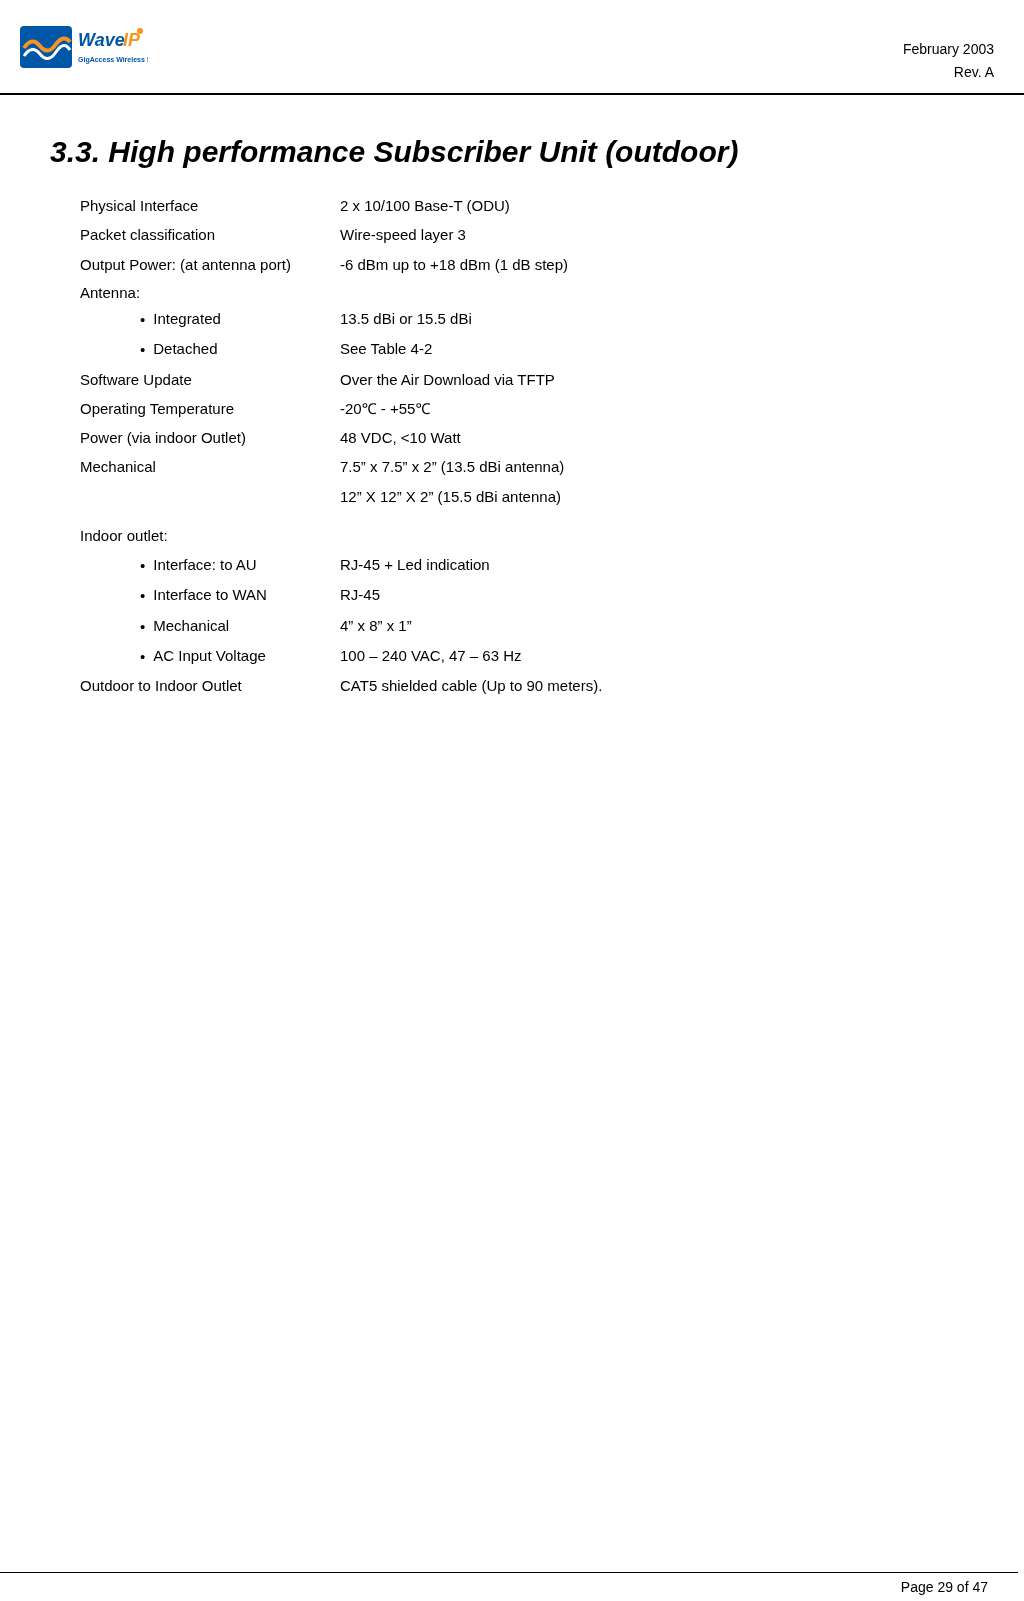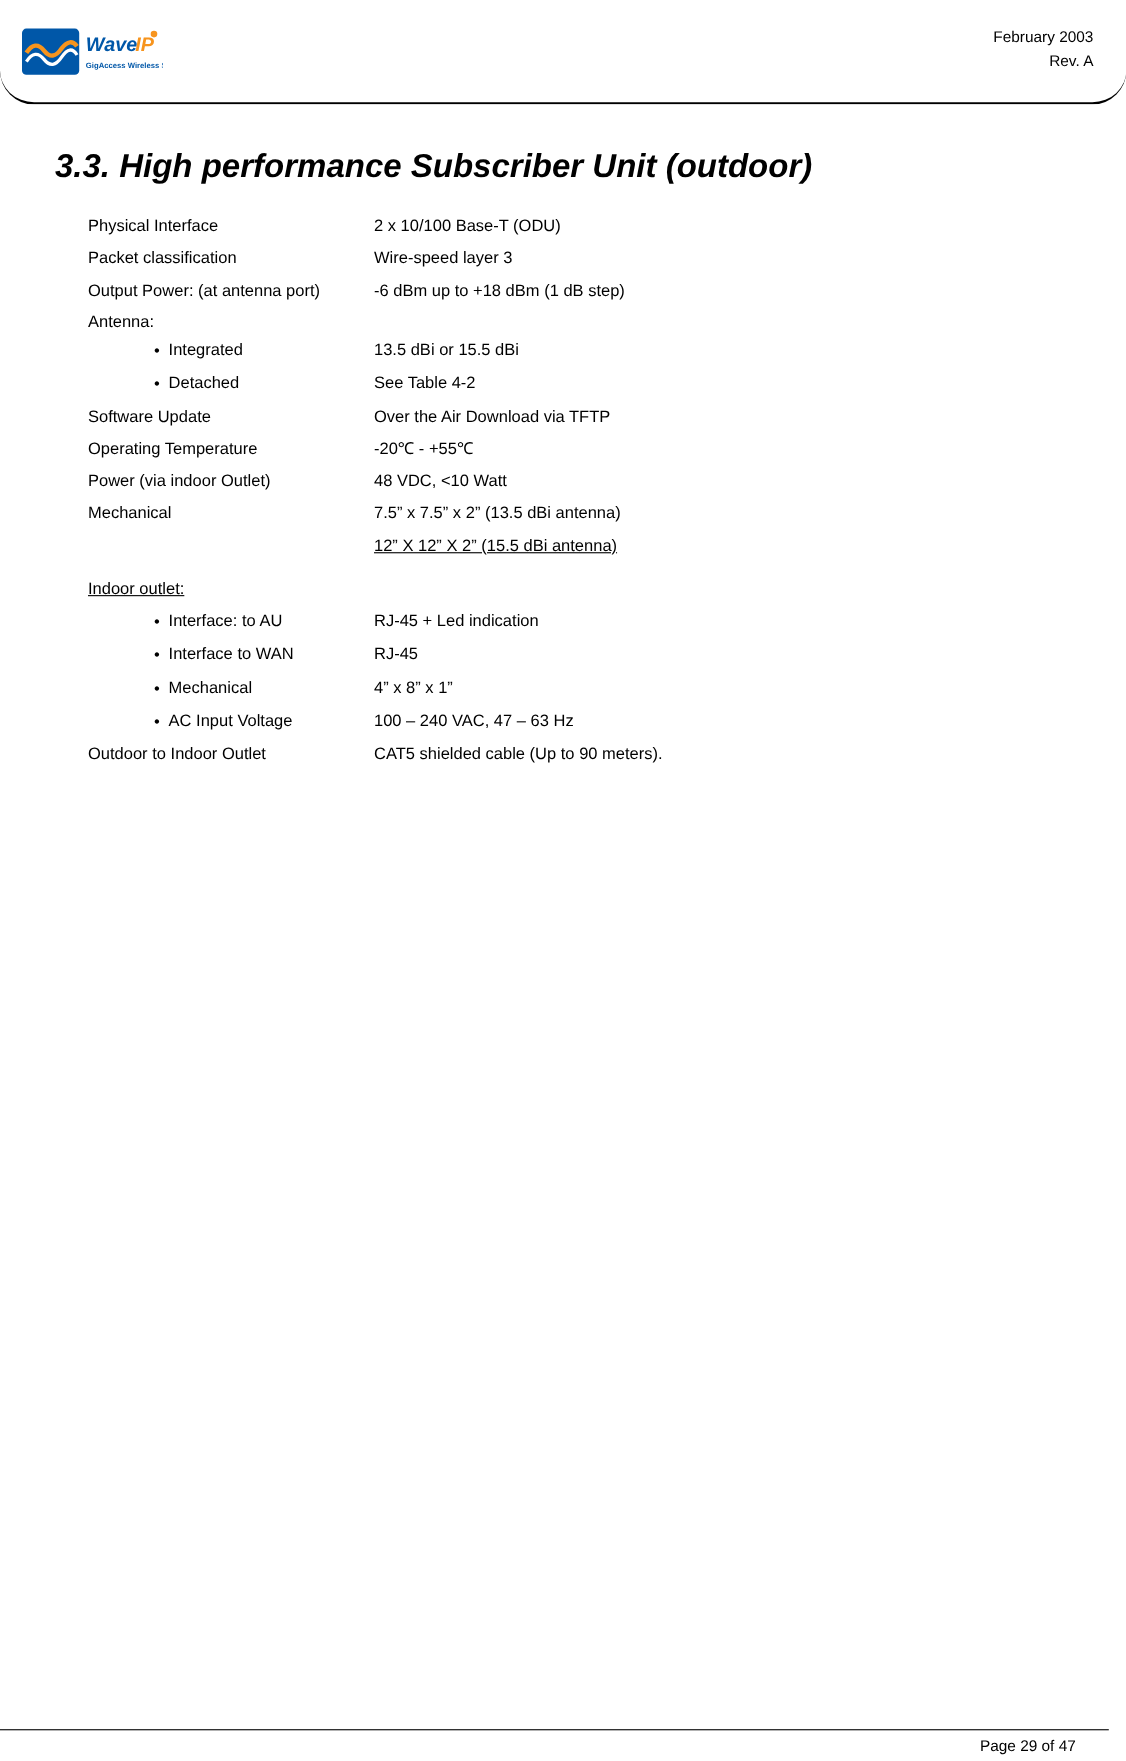--- a/index.html
+++ b/index.html
@@ -8,24 +8,23 @@
       min-height: 1601px;
       background: #ffffff;
       font-family: Arial, sans-serif;
       font-size: 15px;
       color: #000;
       position: relative;
     }
     .header {
       display: flex;
       justify-content: space-between;
-      align-items: flex-start;
+      align-items: flex-end;
       padding: 18px 30px 10px 18px;
       border-bottom: 2px solid #000;
-      border-radius: 31px;
     }
     .logo-area {
       display: flex;
       flex-direction: column;
       align-items: flex-start;
     }
     .logo-svg-area {
       width: 130px;
       height: 65px;
     }
@@ -72,36 +71,34 @@
       gap: 8px;
     }
     .bullet {
       margin-top: 1px;
       flex-shrink: 0;
     }
     .indoor-label {
       padding-left: 30px;
       padding-top: 10px;
       padding-bottom: 2px;
-      text-decoration: underline;
     }
     .footer {
       position: absolute;
       bottom: 0;
       left: 0;
-      right: 16px;
+      right: 6px;
       border-top: 1.5px solid #000;
       padding: 6px 30px;
       display: flex;
       justify-content: flex-end;
       font-size: 14px;
     }
     .mech-second-line td.value {
       padding-left: 10px;
-      text-decoration: underline;
     }
   </style>
 </head>
 <body>
 
 <div class="header">
   <div class="logo-area">
     <svg class="logo-svg-area" viewBox="0 0 130 65" xmlns="http://www.w3.org/2000/svg">
 
       <rect x="2" y="8" width="52" height="42" rx="4" fill="#0057a8"></rect>

